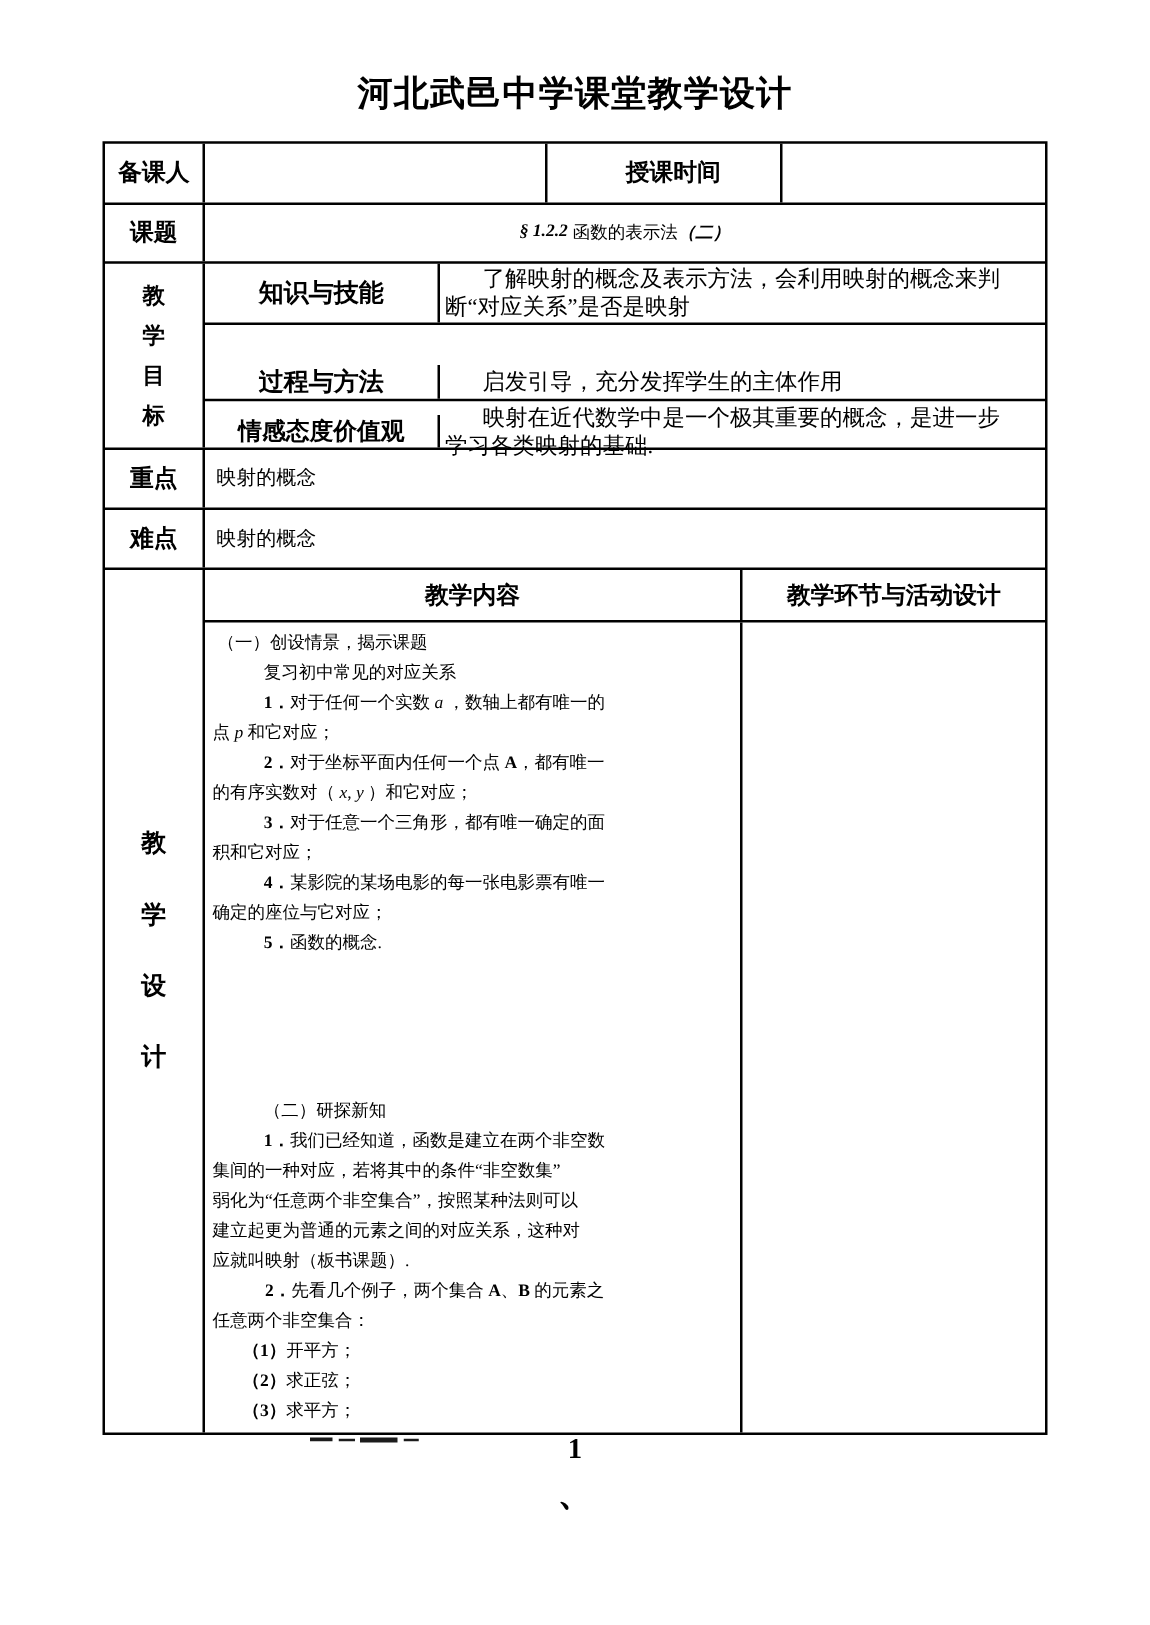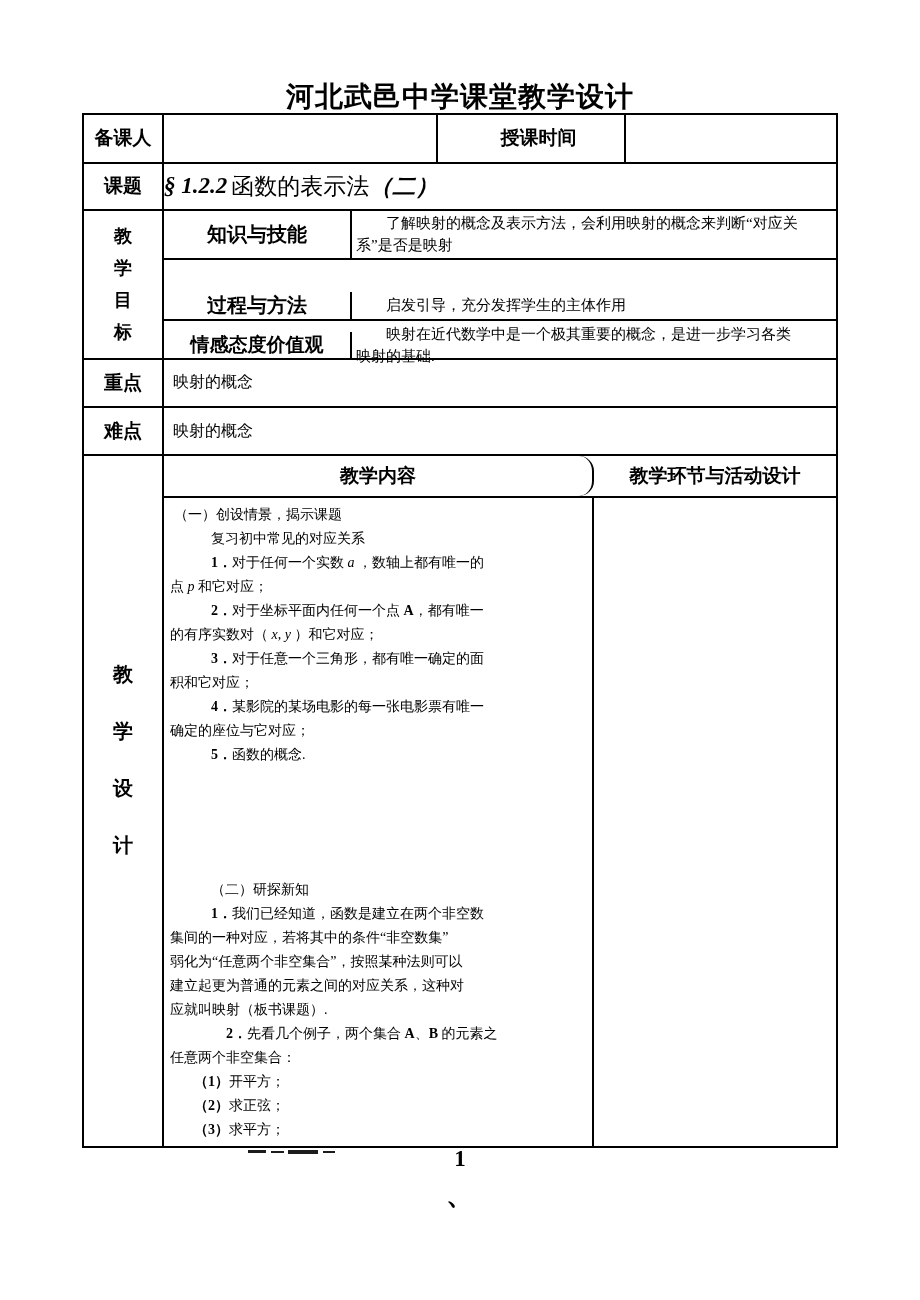--- a/index.html
+++ b/index.html
@@ -1,19 +1,19 @@
 <!DOCTYPE html>
 <html><head>
 <meta charset="utf-8">
 <style>
   * { margin:0; padding:0; box-sizing:border-box; }
   html,body { width:920px; height:1300px; background:#ffffff; }
   body { position:relative; font-family:"Liberation Serif","DejaVu Serif",serif; color:#000; }
   .doc-title {
-    position:absolute; left:0; top:78px; width:920px; text-align:center;
+    position:absolute; left:0; top:56px; width:920px; text-align:center;
     font-family:"Liberation Sans","DejaVu Sans",sans-serif; font-weight:bold; font-size:28px; letter-spacing:1px;
   }
   .sheet {
     position:absolute; left:82px; top:113px; width:756px; height:1035px;
     border:2px solid #000; display:flex; flex-direction:column;
   }
   .trow { display:flex; width:100%; border-bottom:2px solid #000; }
   .trow:last-child { border-bottom:none; }
   .cell { height:100%; }
   .rb { border-right:2px solid #000; }
@@ -26,44 +26,44 @@
   .row1 { height:49px;gap:15px; }
   .row2 { height:47px; }
   .rowgoals { height:149px; }
   .rowkey { height:49px; }
   .rowdiff { height:48px; }
   .rowmain { height:693px; }
   .r1v1 { width:259px; flex:0 0 259px; }
   .r1l2 { width:173px; flex:0 0 173px; display:flex; align-items:center; justify-content:center;
     font-family:"Liberation Sans","DejaVu Sans",sans-serif; font-weight:bold; font-size:19px; }
   .r1v2 { flex:1 1 auto; }
-  .topic-cell { flex:1 1 auto; display:flex; align-items:center; font-size:23px; }
+  .topic-cell { flex:1 1 auto; display:flex; align-items:center; justify-content:center; font-size:14px; }
   .topic-cell .secnum { font-style:italic; font-weight:bold; margin-right:4px; }
   .topic-cell .suffix { font-style:italic; font-weight:bold; }
   .goals-right { flex:1 1 auto; display:flex; flex-direction:column; }
   .goalrow { display:flex; border-bottom:2px solid #000; }
   .goalrow:last-child { border-bottom:none; }
   .goalrow .glabel {
     width:188px; flex:0 0 188px; display:flex; align-items:center; justify-content:center;
     font-family:"Liberation Sans","DejaVu Sans",sans-serif; font-weight:bold; font-size:20px;
     border-right:2px solid #000;
   }
-  .goalrow .gcontent { flex:1 1 auto; font-size:15px; line-height:22px; padding:2px 34px 2px 4px;
+  .goalrow .gcontent { flex:1 1 auto; font-size:18px; line-height:22px; padding:2px 34px 2px 4px;
     display:flex; flex-direction:column; justify-content:center; }
   .goalrow .gcontent p { text-indent:30px; }
   .g1 { height:49px; } .g2 { height:45px;margin-top:32px; } .g3 { height:55px;align-items:center; }
   .g3 .glabel { font-size:19px; }
   .plaincell { flex:1 1 auto; display:flex; align-items:center; font-size:16px; padding-left:9px; }
   .main-left { width:80px; flex:0 0 80px; border-right:2px solid #000; }
   .main-left .vstack { margin-top:205px; gap:30px; font-size:20px; }
   .main-right { flex:1 1 auto; display:flex; flex-direction:column; }
   .hdrstrip { height:42px; flex:0 0 42px; border-bottom:2px solid #000; display:flex; }
   .hdr-left { width:430px; flex:0 0 430px; border-right:2px solid #000;
     display:flex; align-items:center; justify-content:center;
-    font-family:"Liberation Sans","DejaVu Sans",sans-serif; font-weight:bold; font-size:19px;border-radius:15px; }
+    font-family:"Liberation Sans","DejaVu Sans",sans-serif; font-weight:bold; font-size:19px; }
   .hdr-right { flex:1 1 auto; display:flex; align-items:center; justify-content:center;
     font-family:"Liberation Sans","DejaVu Sans",sans-serif; font-weight:bold; font-size:19px; }
   .contentstrip { flex:1 1 auto; display:flex; }
   .content-left { width:430px; flex:0 0 430px; border-right:2px solid #000; padding-top:5px; overflow:hidden; }
   .content-right { flex:1 1 auto; }
   .cline { font-size:14px; line-height:24px; white-space:nowrap; }
   .cline i { font-family:"Liberation Serif","DejaVu Serif",serif; }
   .goalstack { gap:8px; justify-content:center; font-size:18px; height:100%; }
   .footer-page { position:absolute; left:0; top:1146px; width:920px; text-align:center;
     font-weight:bold; font-size:23px; }
@@ -167,21 +167,21 @@
             <div class="cline" style="padding-left: 47px;"><b>4．</b>某影院的某场电影的每一张电影票有唯一</div>
             <div class="cline" style="padding-left: 6px;">确定的座位与它对应；</div>
             <div class="cline" style="padding-left: 47px;"><b>5．</b>函数的概念.</div>
             <div style="height: 111px;"></div>
             <div class="cline" style="padding-left: 47px;">（二）研探新知</div>
             <div class="cline" style="padding-left: 47px;"><b>1．</b>我们已经知道，函数是建立在两个非空数</div>
             <div class="cline" style="padding-left: 6px;">集间的一种对应，若将其中的条件“非空数集”</div>
             <div class="cline" style="padding-left: 6px;">弱化为“任意两个非空集合”，按照某种法则可以</div>
             <div class="cline" style="padding-left: 6px;">建立起更为普通的元素之间的对应关系，这种对</div>
             <div class="cline" style="padding-left: 6px;">应就叫映射（板书课题）.</div>
-            <div class="cline" style="padding-left: 62px;"><b>2．</b>先看几个例子，两个集合 <b>A</b>、<b>B</b> 的元素之</div>
+            <div class="cline" style="padding-left: 48px;"><b>2．</b>先看几个例子，两个集合 <b>A</b>、<b>B</b> 的元素之</div>
             <div class="cline" style="padding-left: 6px;">任意两个非空集合：</div>
             <div class="cline" style="padding-left: 30px;"><b>（1）</b>开平方；</div>
             <div class="cline" style="padding-left: 30px;"><b>（2）</b>求正弦；</div>
             <div class="cline" style="padding-left: 30px;"><b>（3）</b>求平方；</div>
           </div>
         <div class="content-right"></div>
       </div>
     </div>
   </div>
 </div>

